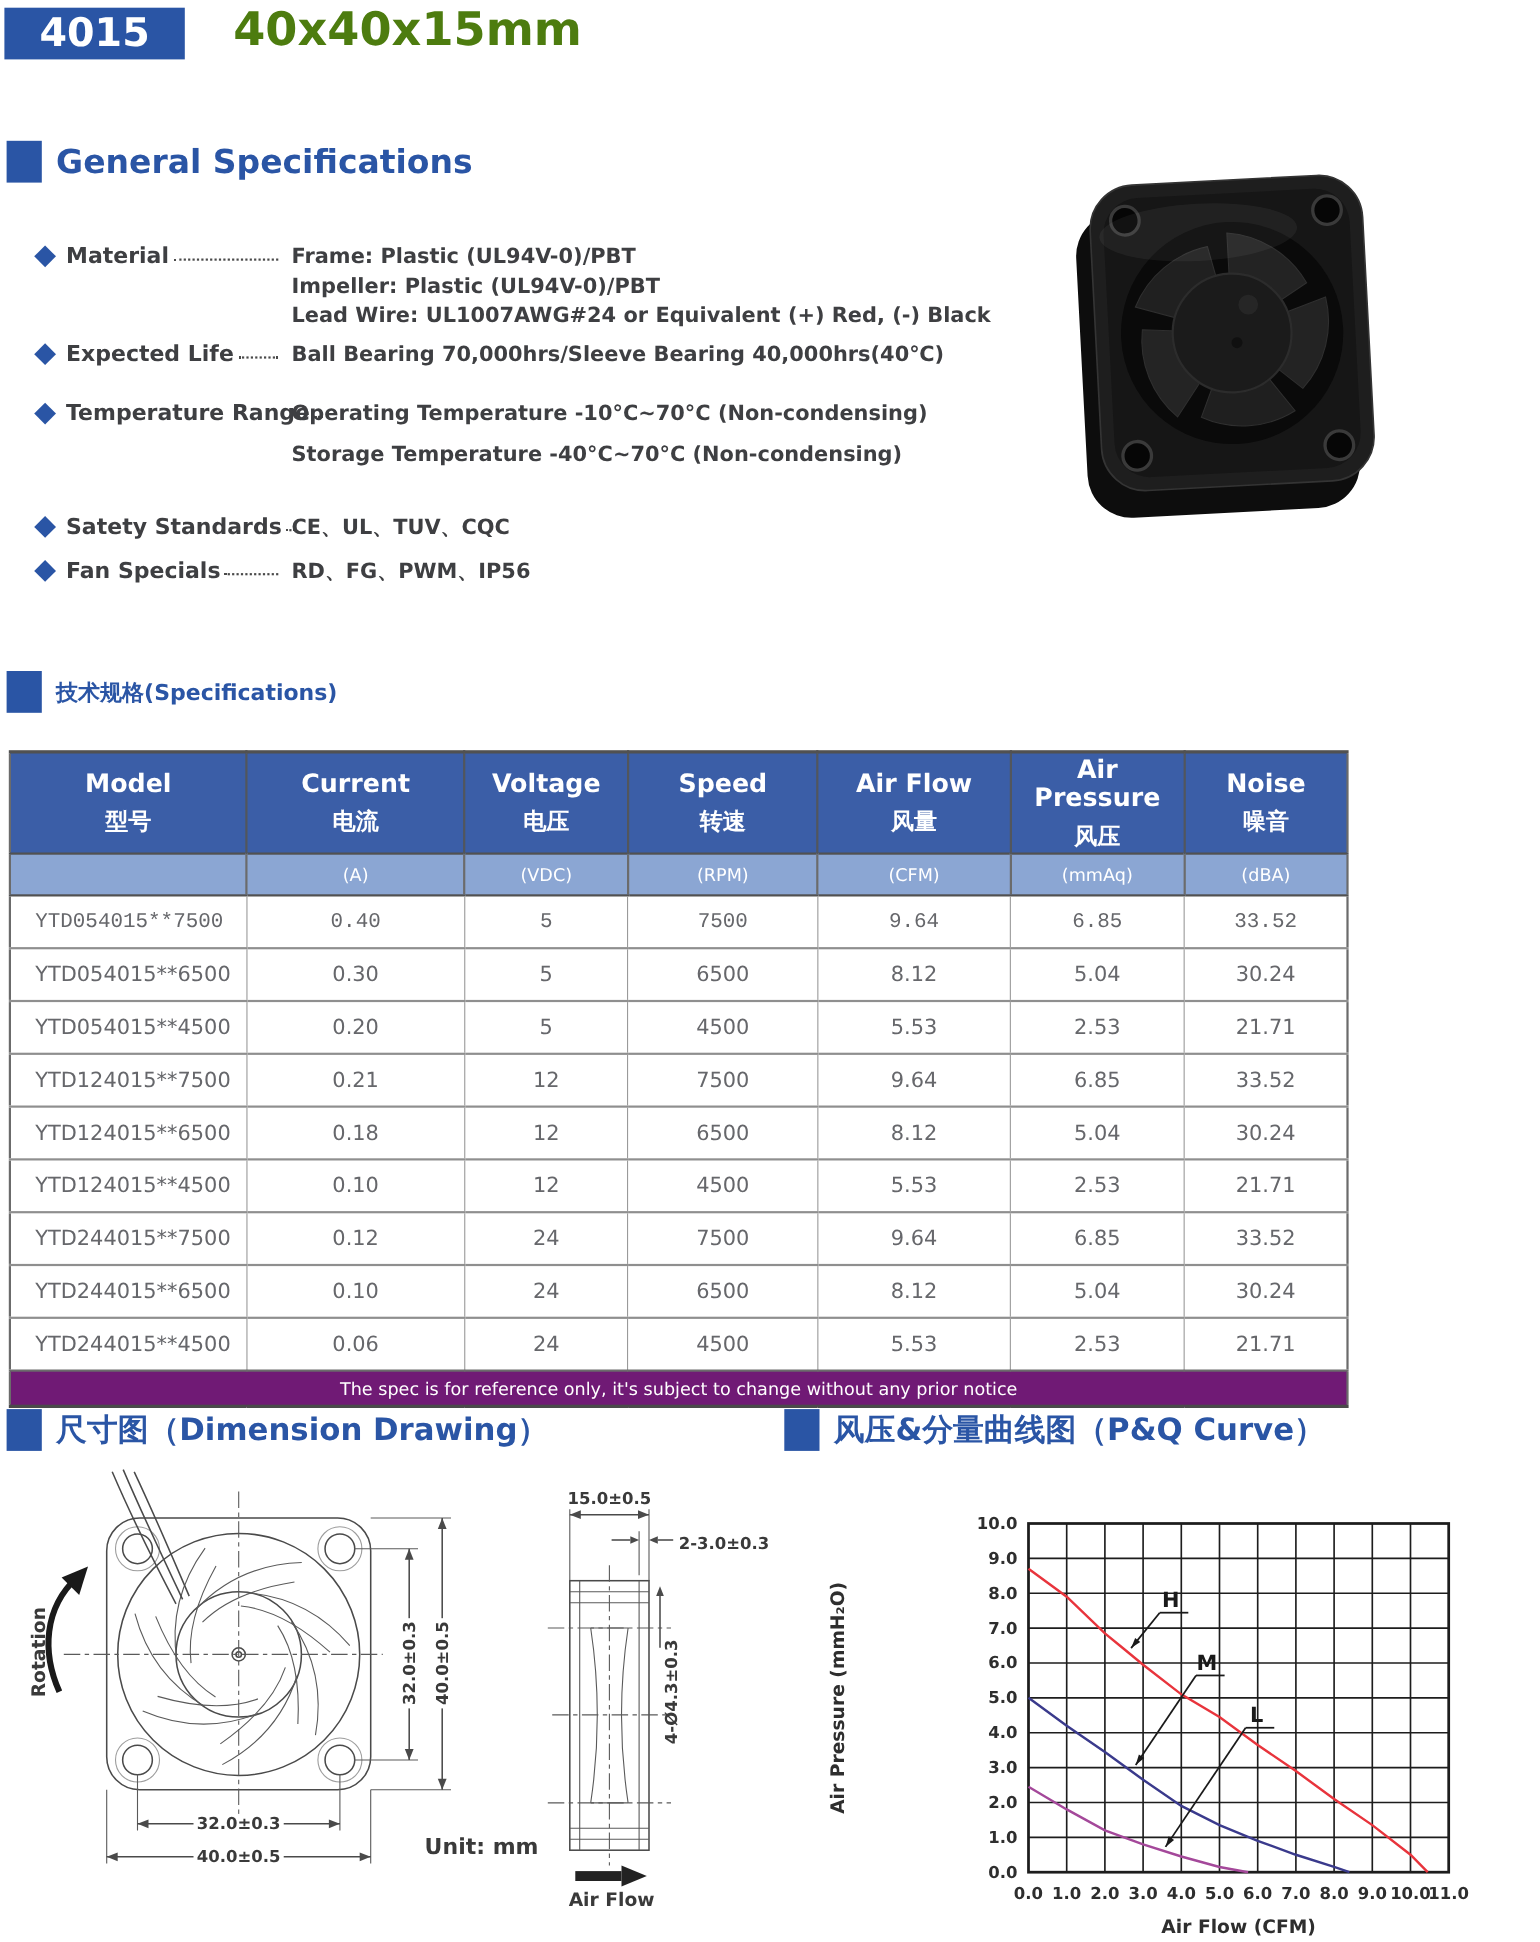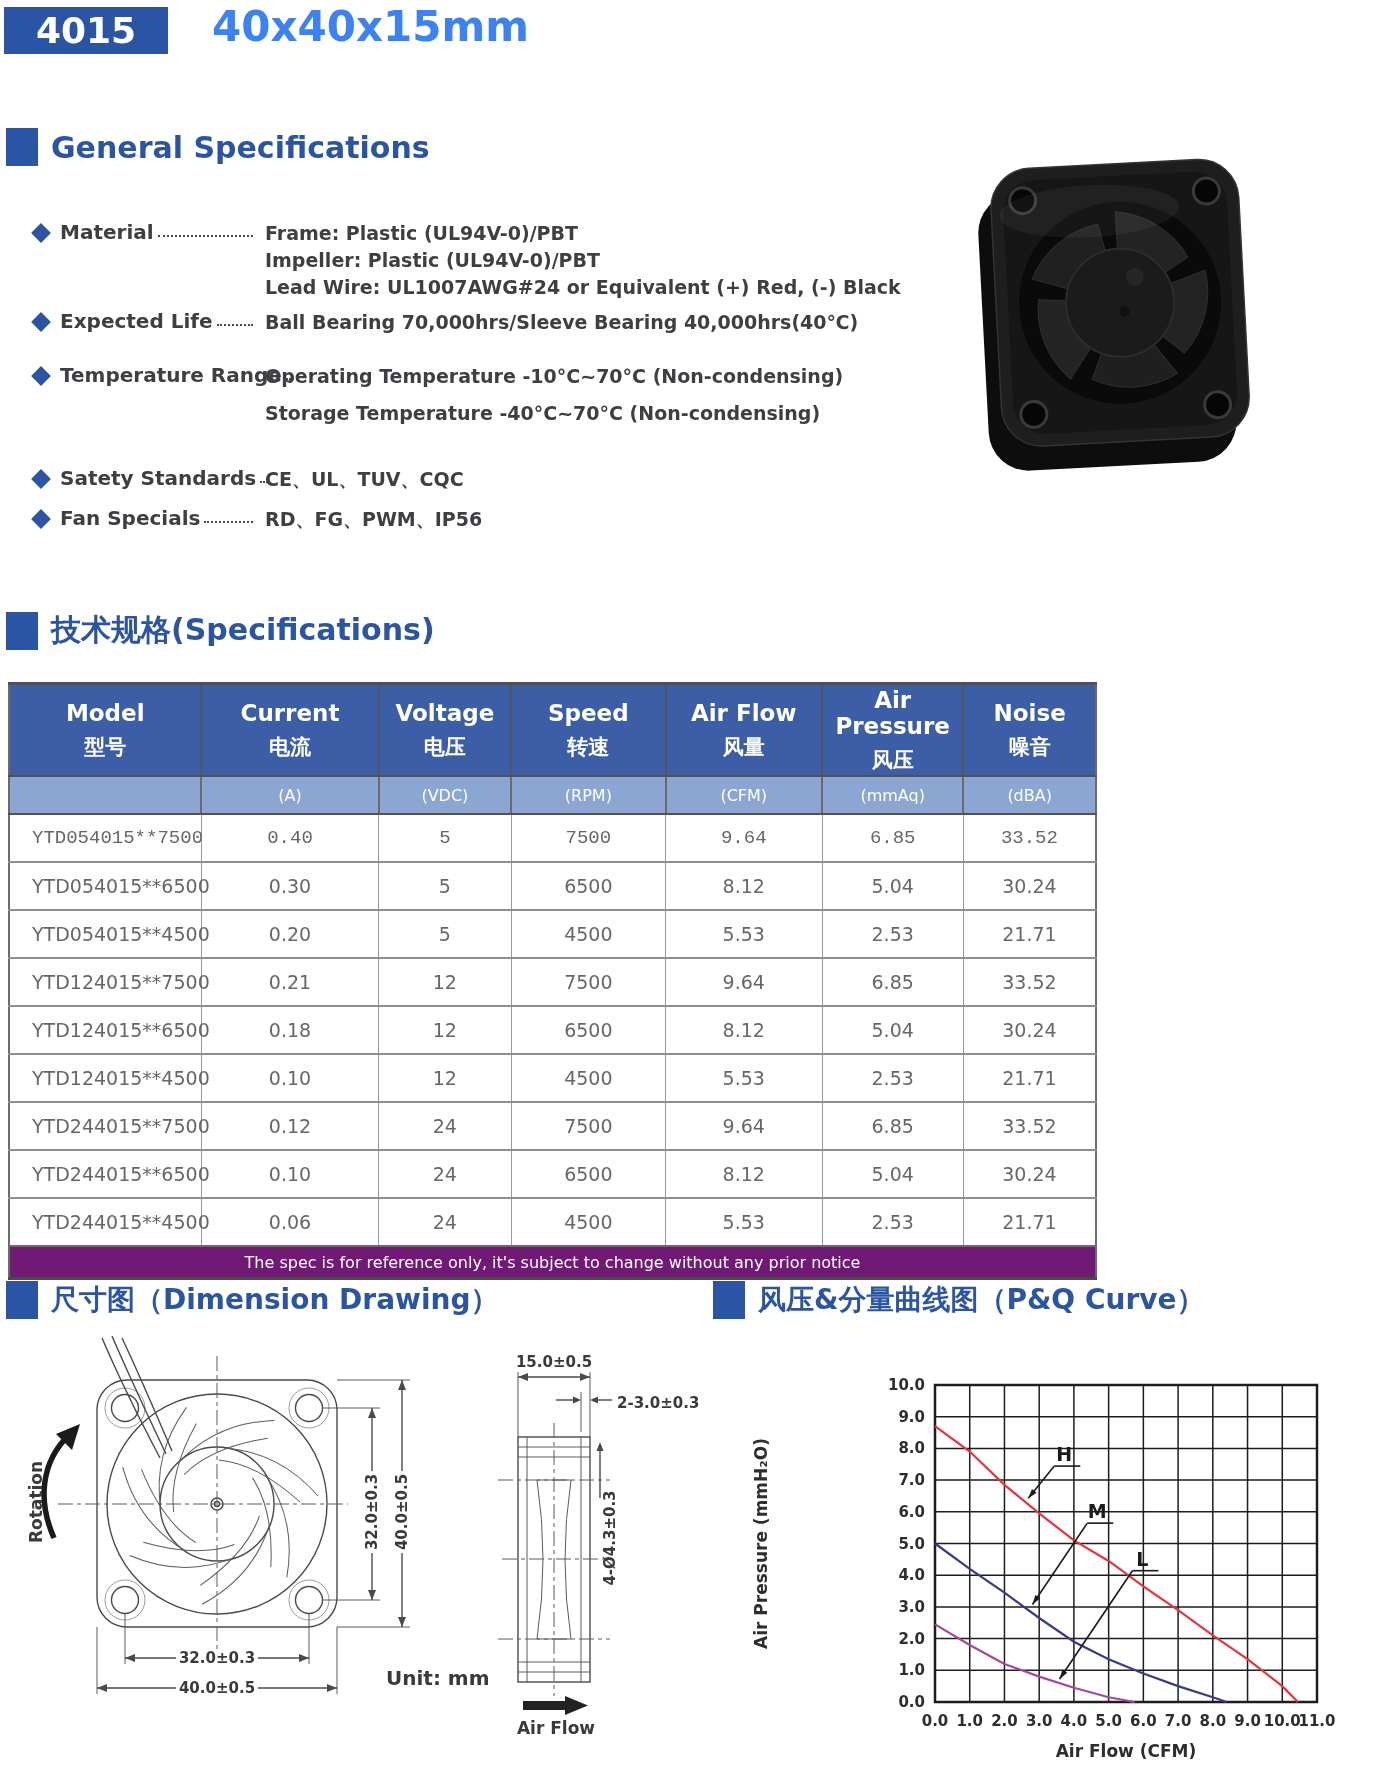--- a/index.html
+++ b/index.html
@@ -2,47 +2,47 @@
 <html><head>
 <meta charset="utf-8">
 <style>
   html,body{margin:0;padding:0;background:#fff;}
   .page{position:relative;width:1400px;height:1765px;background:#fff;overflow:hidden;
         font-family:"DejaVu Sans","Liberation Sans",sans-serif;color:#3e3f42;}
 
   
   .model-badge{position:absolute;left:4px;top:7px;width:164px;height:47px;background:#2a55a5;
                color:#fff;font-size:36px;font-weight:bold;display:flex;align-items:center;justify-content:center;}
-  .size-title{position:absolute;left:212px;top:2px;font-size:42px;font-weight:bold;color:#3b82f6;}
+  .size-title{position:absolute;left:212px;top:2px;font-size:42px;font-weight:bold;color:#4d7c0f;}
 
   
   .sec-head{position:absolute;display:flex;align-items:center;color:#2a55a5;font-weight:bold;}
   .sec-head .sq{width:32px;height:38px;background:#2a55a5;margin-right:13px;flex:none;}
   #gs-head{left:6px;top:128px;font-size:30px;text-align:right;}
-  #spec-head{left:6px;top:610px;font-size:30px;}
+  #spec-head{left:6px;top:610px;font-size:20px;}
   #dim-head{left:6px;top:1281px;font-size:28px;}
   #pq-head{left:713px;top:1281px;font-size:28px;}
 
   
   .spec-item{position:absolute;left:34px;display:flex;align-items:flex-start;width:900px;}
   .spec-item:nth-of-type(1){top:220px;}
   .spec-item:nth-of-type(2){top:309px;}
   .spec-item:nth-of-type(3){top:363px;}
   .spec-item:nth-of-type(4){top:466px;}
   .spec-item:nth-of-type(5){top:506px;}
   .diamond{width:14px;height:14px;background:#2a55a5;transform:rotate(45deg);margin-top:6px;flex:none;}
   .label-wrap{display:flex;width:197px;margin-left:12px;flex:none;}
   .spec-label{font-size:20px;font-weight:bold;color:#3e3f42;white-space:nowrap;}
   .leader{flex:1;border-bottom:2px dotted #4a4a4a;align-self:flex-end;margin:0 4px 7px 4px;min-width:8px;}
   .spec-values{margin-left:8px;}
   .spec-value{font-size:19px;font-weight:bold;color:#3e3f42;line-height:27px;white-space:nowrap;}
   .wide-gap .spec-value{margin-bottom:10px;}
 
   
-  .spec-table{position:absolute;left:8px;top:682px;width:1089px;border-collapse:collapse;table-layout:fixed;
+  .spec-table{position:absolute;left:8px;top:682px;width:1218px;border-collapse:collapse;table-layout:fixed;
               border:2px solid #6b6b6b;border-top:3px solid #515151;}
   .spec-table thead tr.main th{background:#3b5ea7;color:#fff;height:88px;font-weight:bold;
               border-left:2px solid #52565c;vertical-align:middle;}
   .spec-table thead tr.main th:first-child{border-left:none;}
   .spec-table .en{font-size:23px;}
   .spec-table .zh{font-size:21px;margin-top:7px;}
   .spec-table tr.units td{background:#8ba6d3;color:#fff;text-align:center;font-size:16px;height:34px;
               border-left:2px solid #6b6b6b;border-top:2px solid #515151;border-bottom:2px solid #515151;}
   .spec-table tr.units td:first-child{border-left:none;}
   .spec-table tbody td{height:44px;text-align:center;color:#66676b;font-size:19px;background:#fff;

